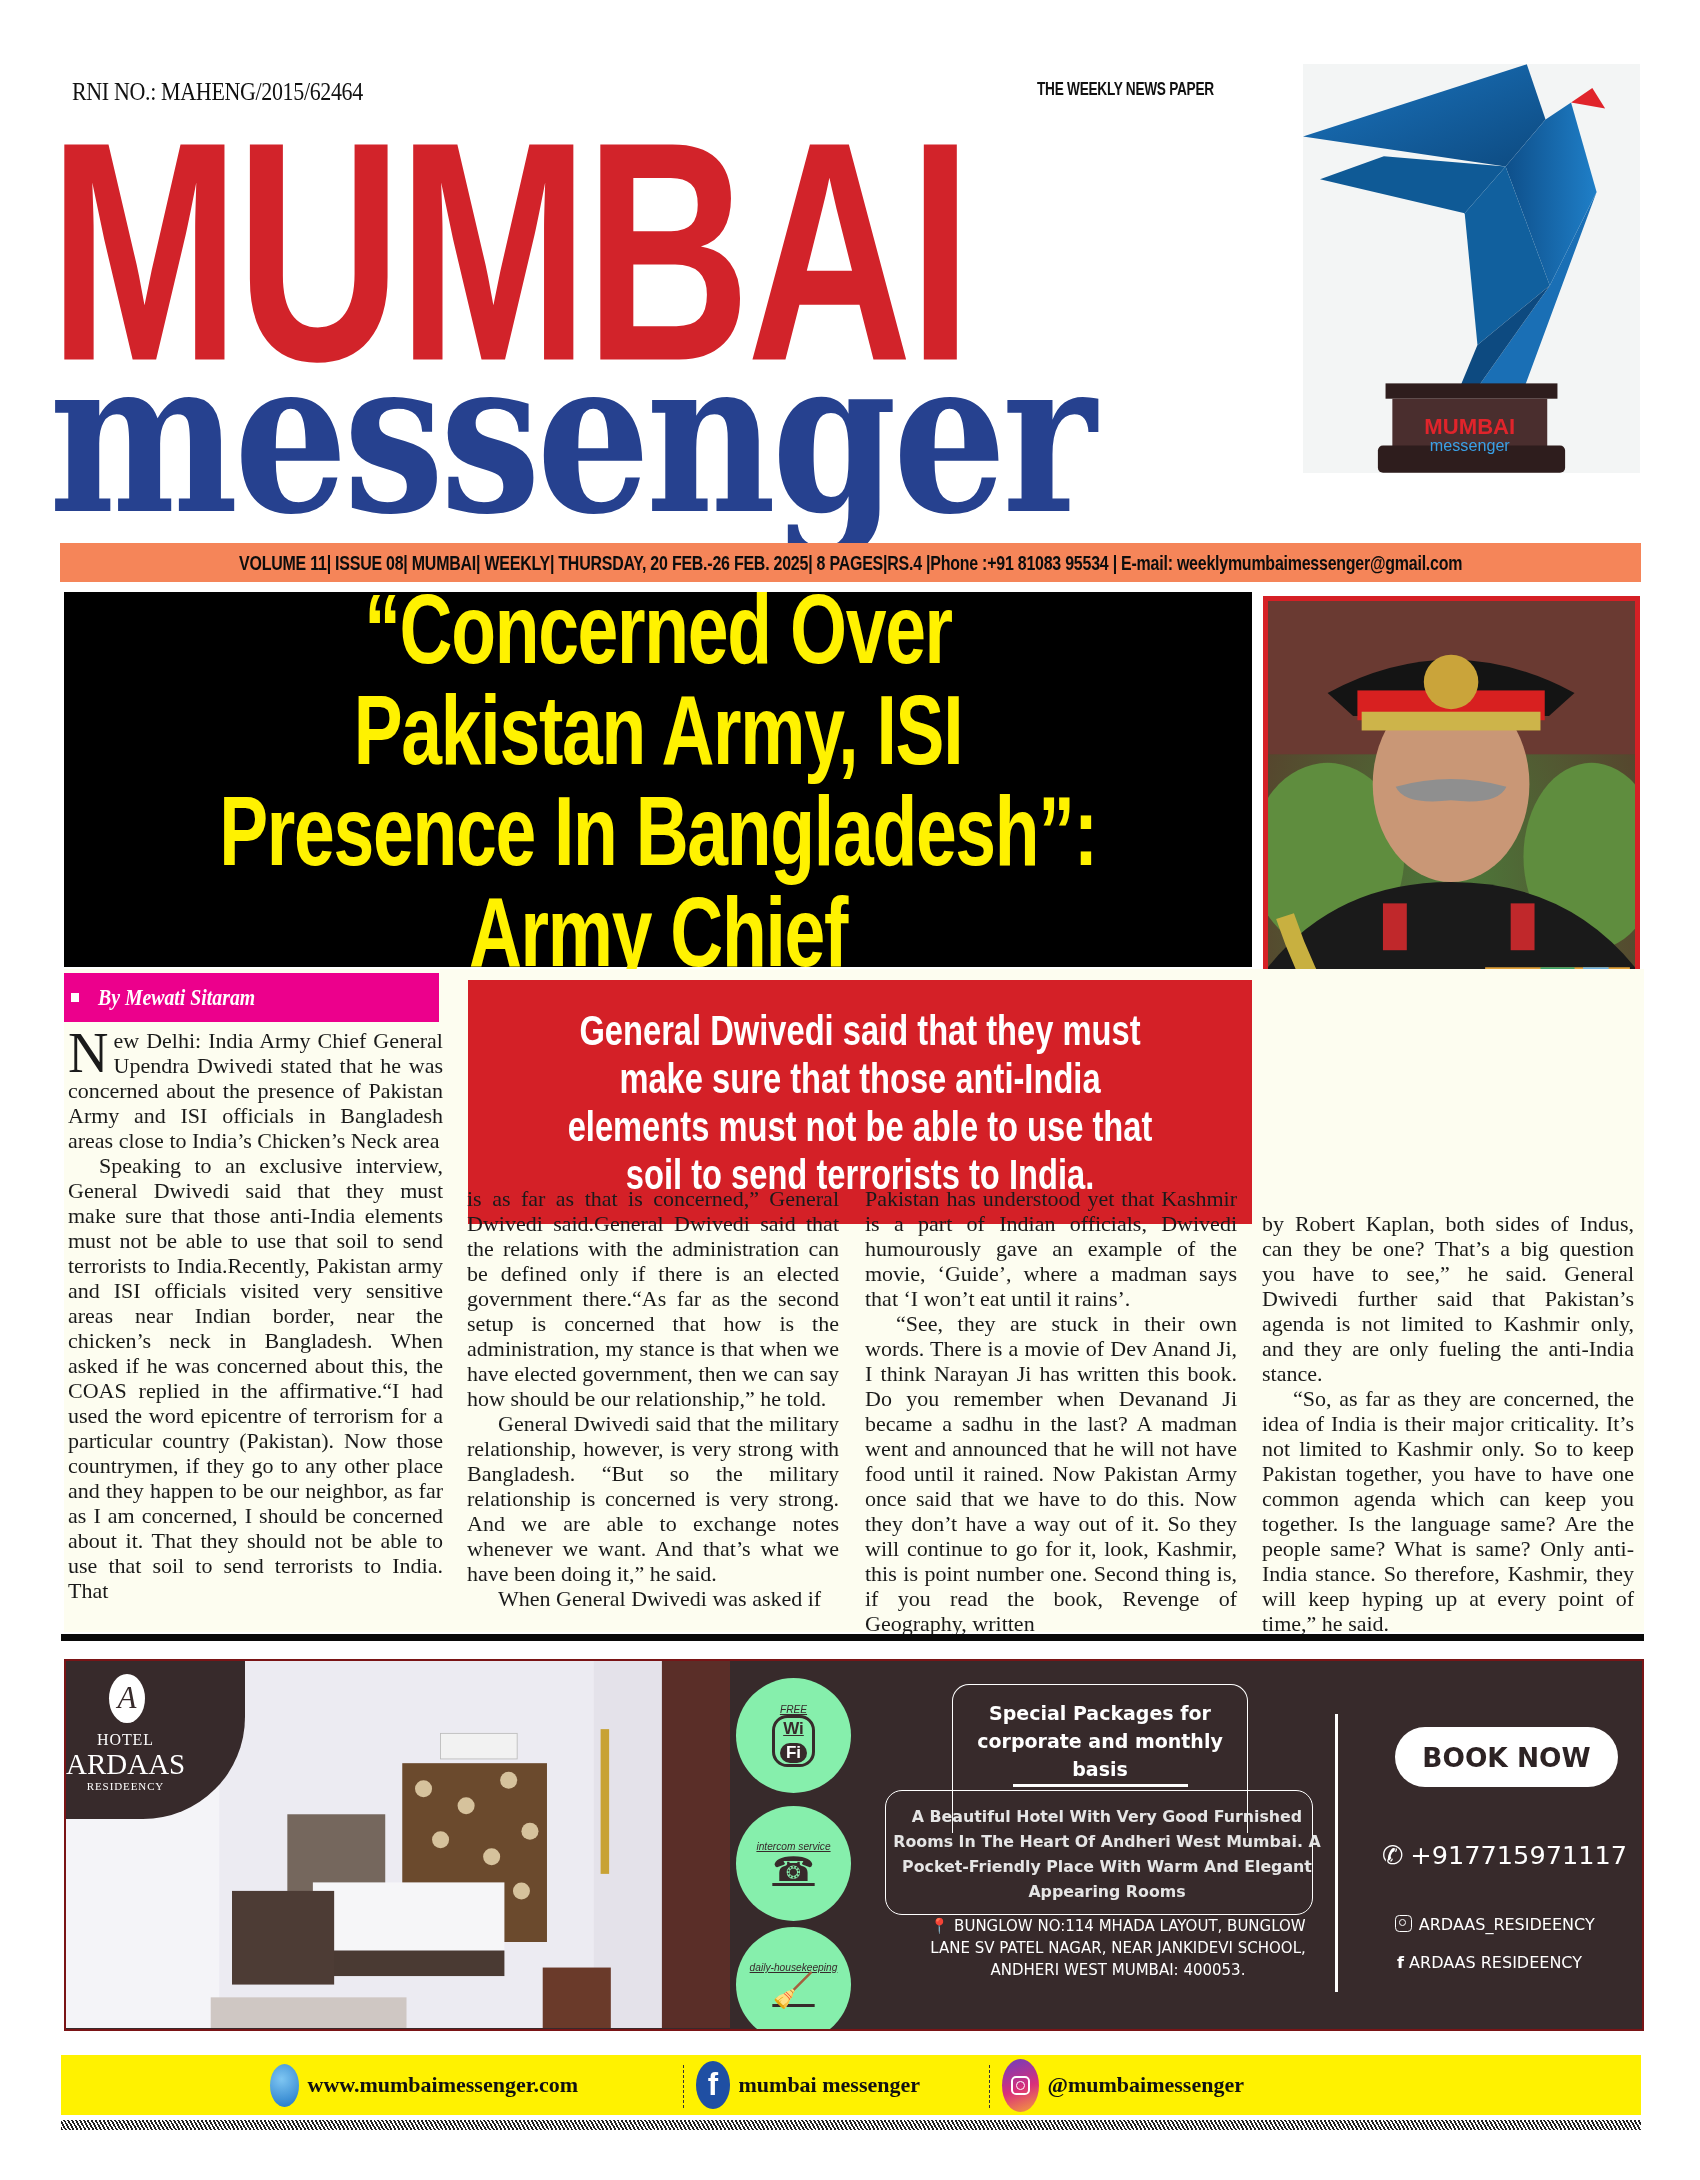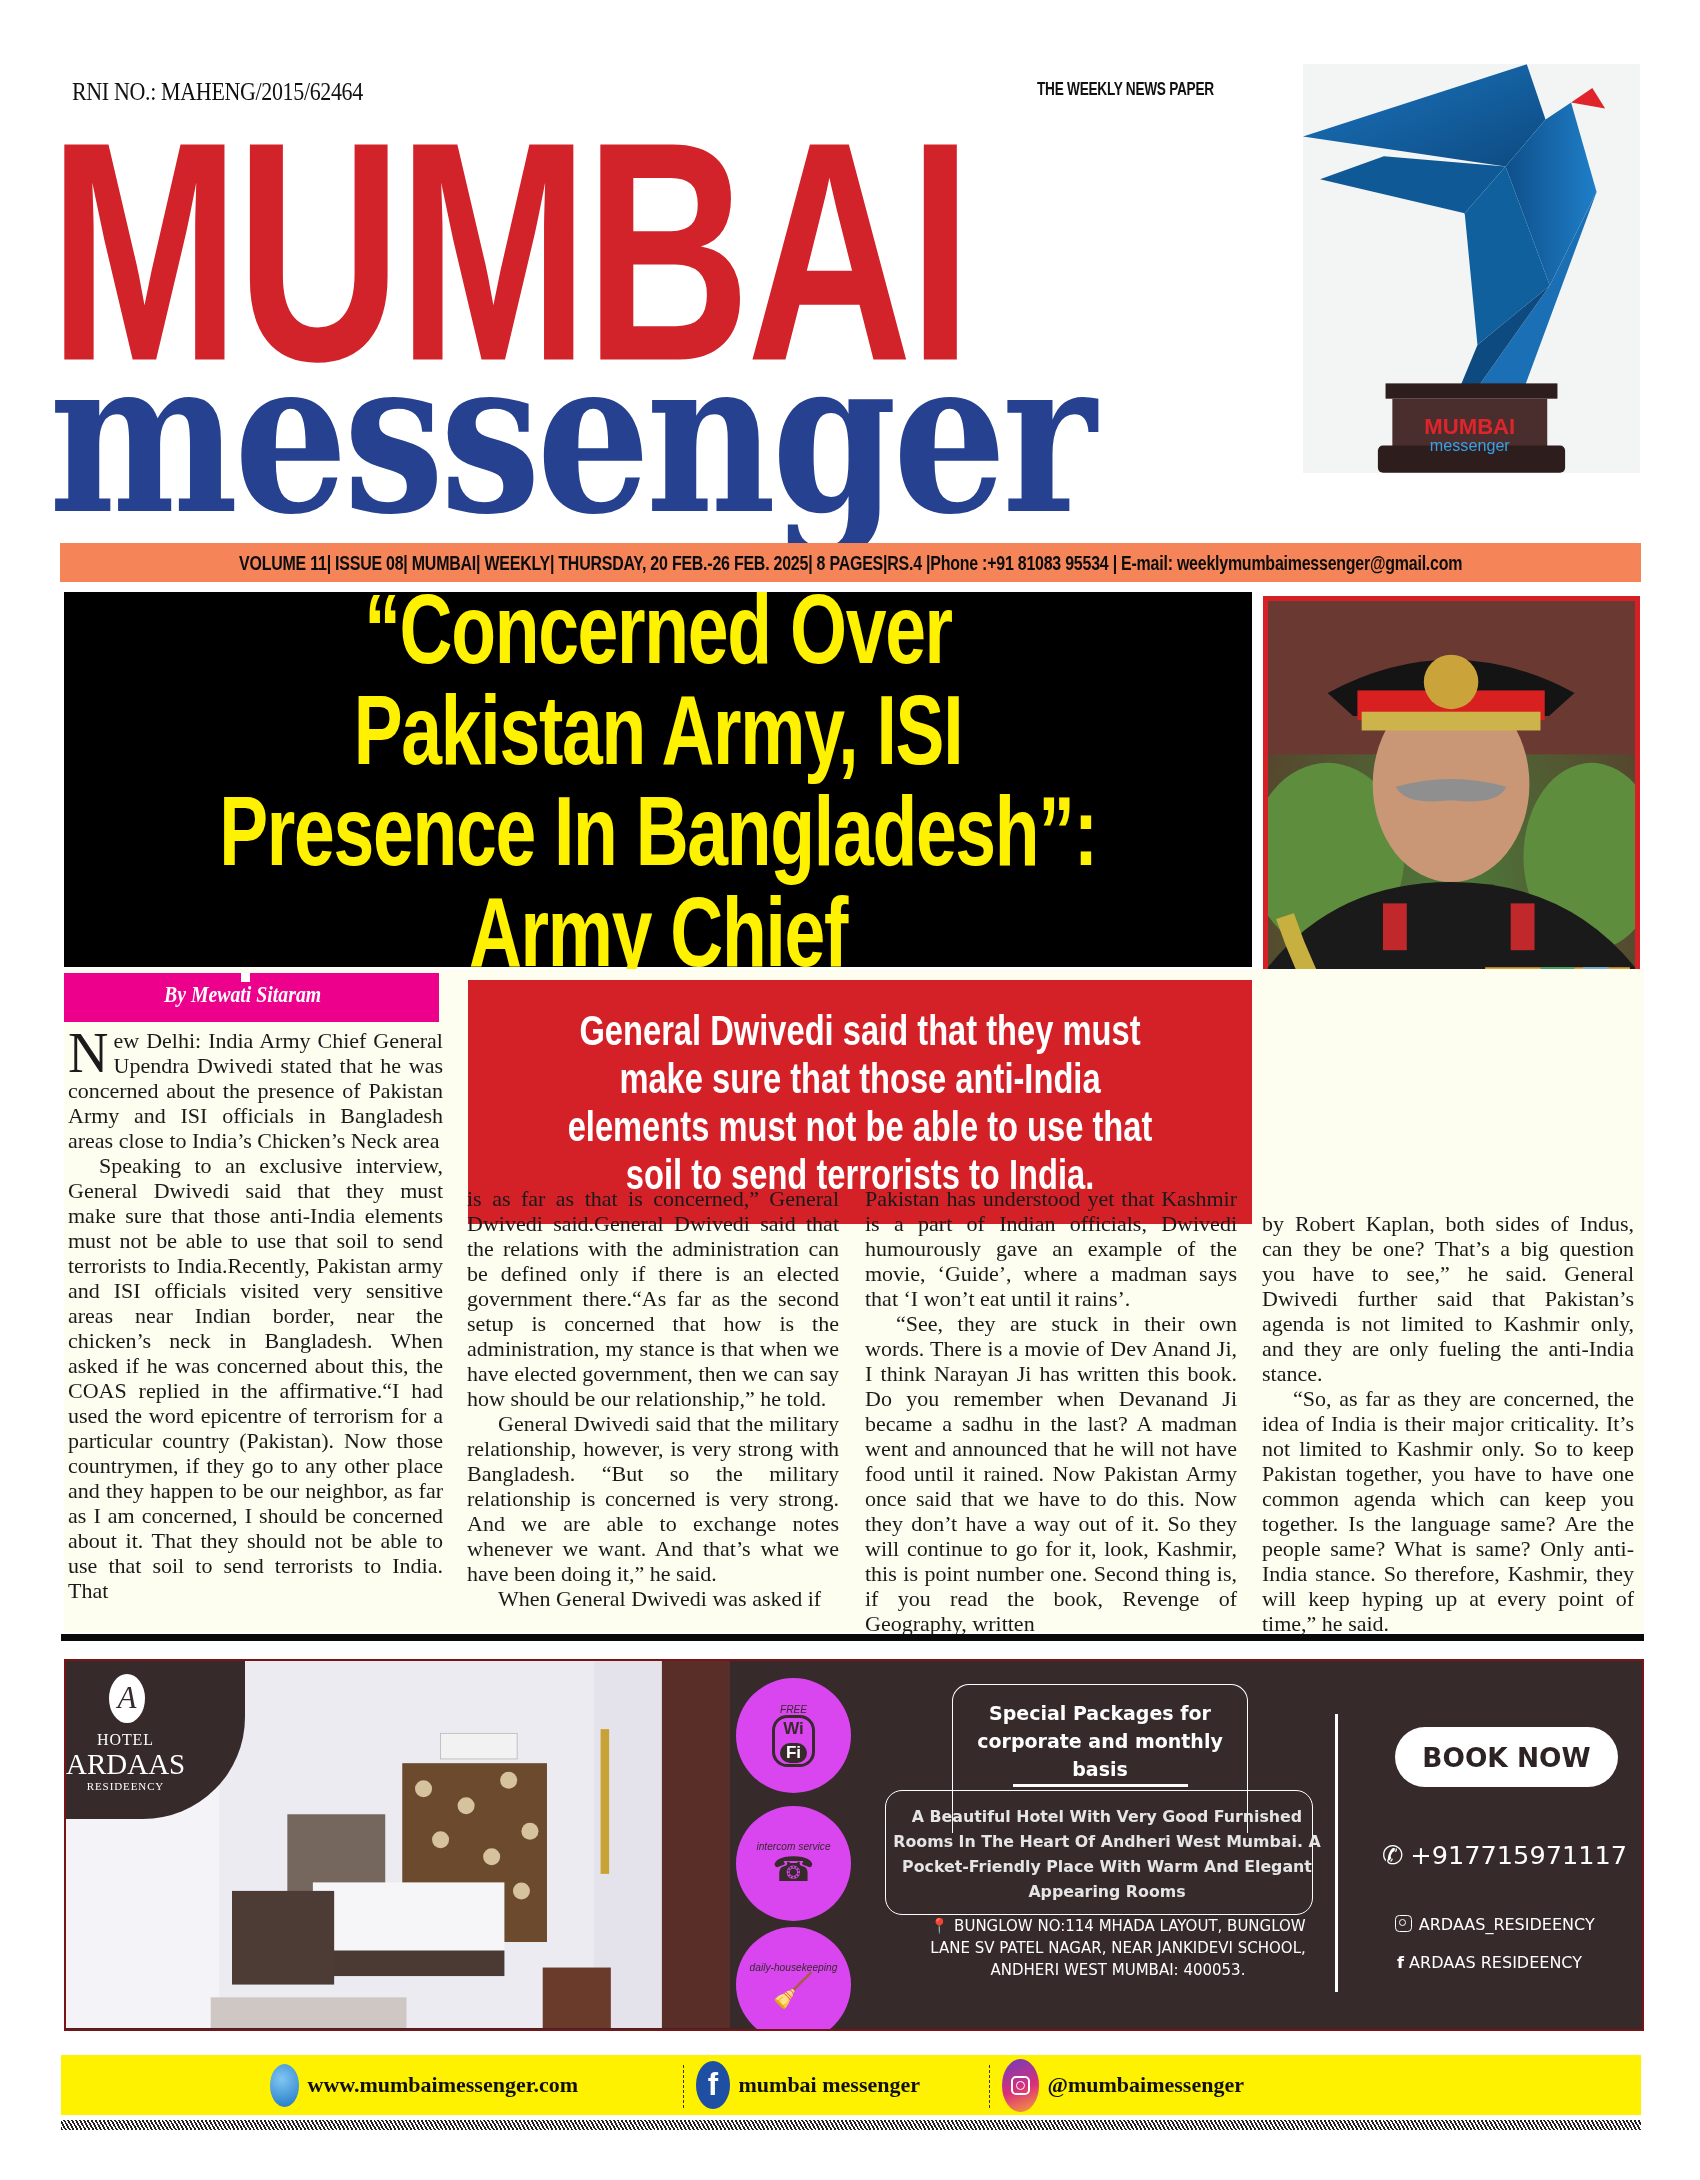--- a/index.html
+++ b/index.html
@@ -27,21 +27,21 @@
   #headline { font-family: "Liberation Sans", sans-serif; font-weight: 700; color: #fff200; font-size: 99px; line-height: 101px; text-align: center; transform: scaleX(0.74); width: 1584px; letter-spacing: -1.7px; }
 
   
   #photo { left: 1263px; top: 596px; width: 377px; height: 596px; border: 5.1px solid #d62025; background: #6c4a3a; overflow: hidden; }
   #photo svg { width: 100%; height: 100%; display: block; }
 
   
   #article-bg { left: 64px; top: 969px; width: 1580px; height: 663px; background: #fdfdf0; }
 
   
-  #byline { left: 64px; top: 973px; width: 375px; height: 49px; background: #ec008c; display: flex; align-items: center; padding-left: 6.8px; flex-direction: column; }
+  #byline { left: 64px; top: 973px; width: 375px; height: 49px; background: #ec008c; display: flex; align-items: center; padding-left: 6.8px; }
   #byline .sq { width: 8.5px; height: 8.5px; background: #fff; margin-right: 19px; }
   #byline span.txt { font-family: "Liberation Serif", serif; font-style: italic; font-weight: 700; font-size: 23px; color: #fff; transform: scaleX(0.86); transform-origin: left center; }
 
   
   #pullquote { left: 468px; top: 980px; width: 784px; height: 244px; background: #d42027; display: flex; align-items: center; justify-content: center; }
   #pullquote span { font-family: "Liberation Sans", sans-serif; font-weight: 700; color: #fff; font-size: 43px; line-height: 48px; text-align: center; transform: scaleX(0.76); width: 1022px; display: block; }
 
   
   .col { font-family: "Liberation Serif", serif; font-size: 22px; line-height: 25px; color: #1a1a1a; text-align: justify; hyphens: none; }
   .col p { text-indent: 31px; }
@@ -57,21 +57,21 @@
   
   #ad { left: 64px; top: 1659px; width: 1580px; height: 372px; background: #372a2b; border: 2.6px solid #7a1416; overflow: hidden; }
   #ad-photo { left: 0; top: 0; width: 664px; height: 367px; }
   #ad-photo svg { width: 100%; height: 100%; display: block; }
   #ad-logo-panel { left: 0; top: 0; width: 179px; height: 158px; background: #372a2b; border-bottom-right-radius: 102px; }
   #ad-logo-badge { left: 43px; top: 12.8px; width: 36px; height: 49px; border-radius: 50%; background: #fff; display: flex; align-items: center; justify-content: center; font-family: "Liberation Serif", serif; font-style: italic; font-size: 31px; color: #372a2b; }
   #ad-hotel { left: 0; top: 70px; width: 119px; text-align: center; font-family: "Liberation Serif", serif; color: #fff; font-size: 16px; letter-spacing: 0.9px; }
   #ad-ardaas { left: 0; top: 87px; width: 119px; text-align: center; font-family: "Liberation Serif", serif; color: #fff; font-size: 29px; letter-spacing: 0px; }
   #ad-resi { left: 0; top: 119px; width: 119px; text-align: center; font-family: "Liberation Serif", serif; color: #fff; font-size: 11px; letter-spacing: 0.9px; }
 
-  .amen { width: 115px; height: 115px; border-radius: 50%; background: #d946ef; display: flex; align-items: center; justify-content: center; flex-direction: column; color: #372a2b; font-family: "Liberation Sans", sans-serif; }
+  .amen { width: 115px; height: 115px; border-radius: 50%; background: #86efac; display: flex; align-items: center; justify-content: center; flex-direction: column; color: #372a2b; font-family: "Liberation Sans", sans-serif; text-decoration: underline; }
   #amen-wifi { left: 670px; top: 17px; }
   #amen-intercom { left: 670px; top: 145px; }
   #amen-house { left: 670px; top: 266px; }
   .amen .lbl { font-size: 10.2px; font-style: italic; }
   .amen .ico { font-size: 34px; line-height: 1; }
   .wifi-pill { display: flex; align-items: center; gap: 3.4px; border: 3.4px solid #372a2b; border-radius: 15.3px; padding: 1.7px 5.1px; font-weight: 700; font-size: 17px; flex-direction: column; }
   .wifi-pill .fi { background: #372a2b; color: #fff; border-radius: 10.2px; padding: 0 6px; }
 
   #packages-box { left: 886px; top: 23px; width: 296px; height: 149px; border: 1.7px solid #fff; border-bottom: none; border-radius: 17px 17px 0 0; }
   #packages { left: 886px; top: 38px; width: 296px; text-align: center; font-family: "DejaVu Sans", sans-serif; font-weight: 700; color: #fff; font-size: 19px; line-height: 28px; }

